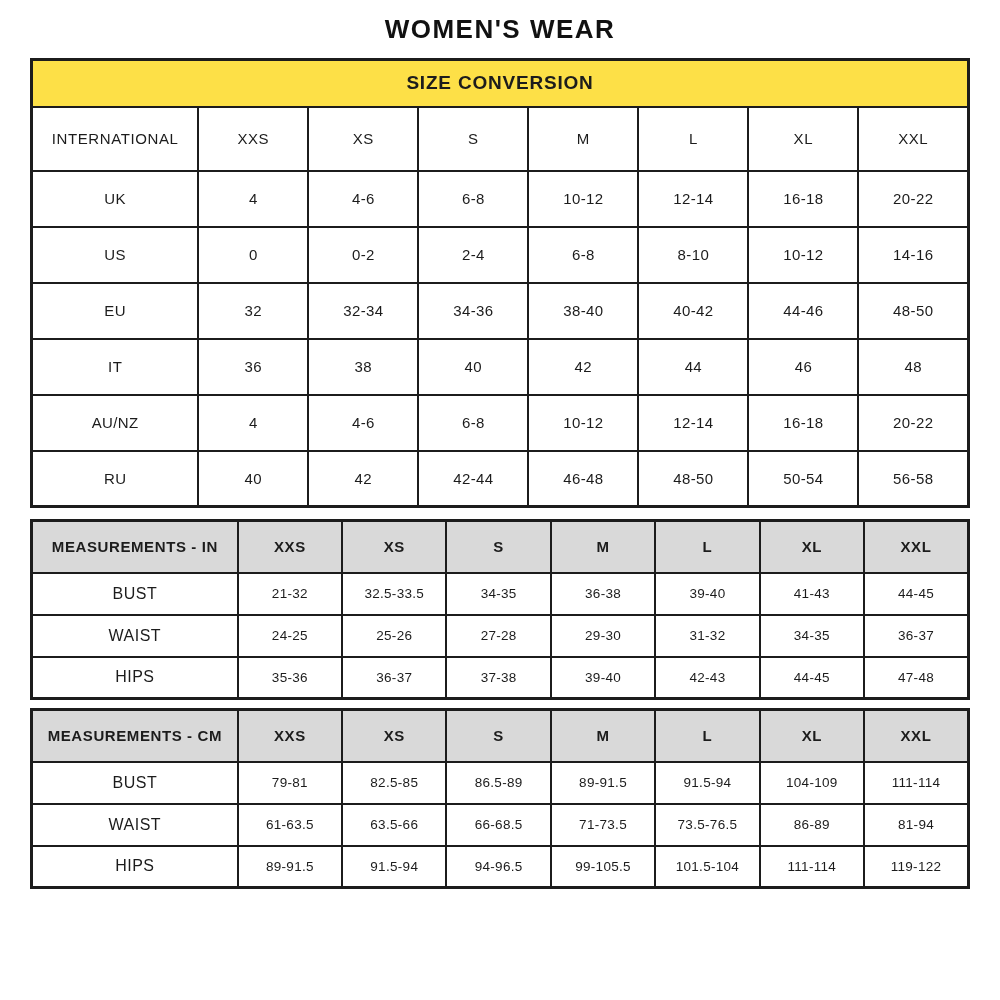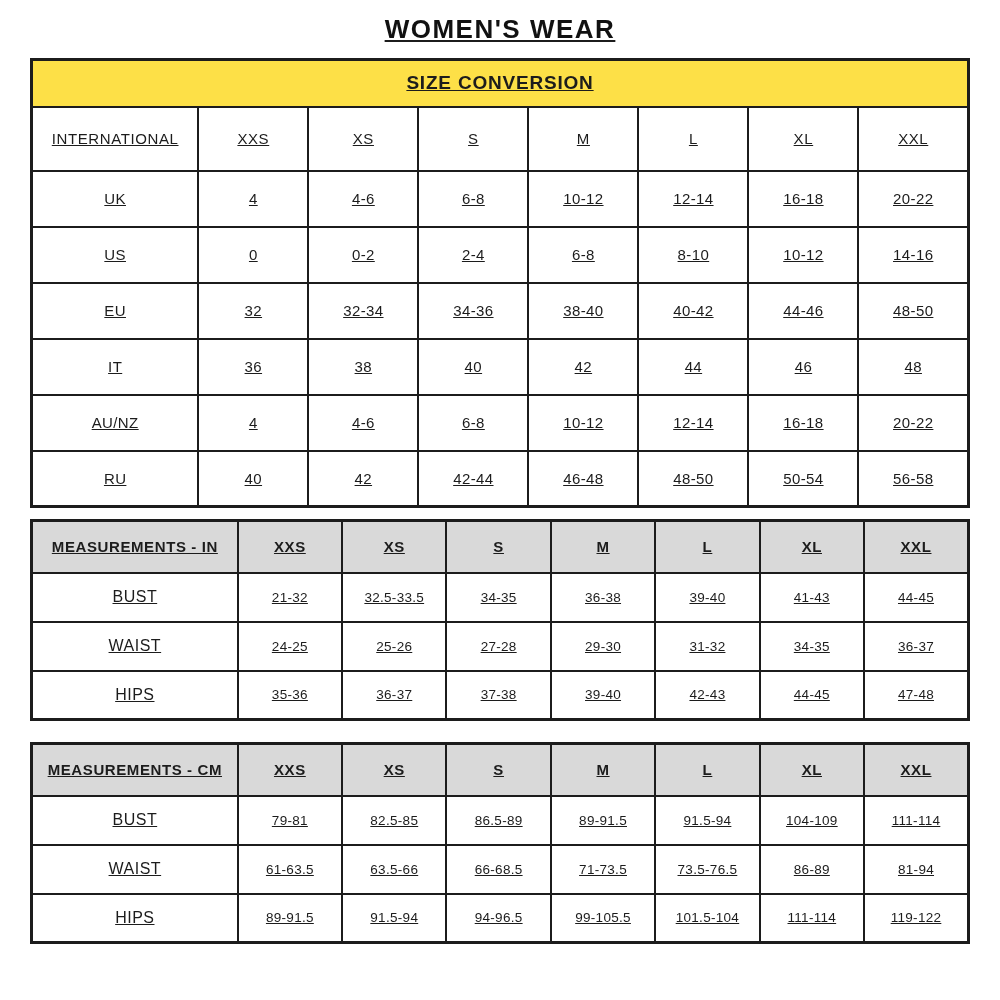--- a/index.html
+++ b/index.html
@@ -2,21 +2,21 @@
 <html><head>
 <meta charset="utf-8">
 <style>
   * { margin: 0; padding: 0; box-sizing: border-box; }
   html, body {
     width: 1000px; height: 1000px;
     background: #ffffff;
     font-family: "Liberation Sans", sans-serif;
     color: #1c1c1c;
   }
-  .page { width: 1000px; padding: 14px 30px 0 30px; text-decoration: underline; }
+  .page { width: 1000px; padding: 14px 30px 0 30px; }
 
   .page-title {
     text-align: center;
     font-size: 26px;
     font-weight: bold;
     letter-spacing: 1.5px;
     color: #111111;
     margin-bottom: 13px;
   }
 
@@ -47,23 +47,23 @@
 
   
   .tm { margin-top: 11px; }
   .tm th {
     background: #d9d9d9;
     height: 52px;
     font-size: 15px;
     font-weight: bold;
     letter-spacing: 0.6px;
   }
-  .tm td { height: 49px; font-size: 13.5px; letter-spacing: 0.3px; }
+  .tm td { height: 42px; font-size: 13.5px; letter-spacing: 0.3px; }
   .tm td.rowlabel { font-size: 16px; letter-spacing: 0.5px; }
-  .t3 { margin-top: 21px; }
+  .t3 { margin-top: 8px; }
 
   col.c-label1 { width: 17.8%; }
   col.c-size1  { width: 11.74%; }
   col.c-label2 { width: 22.0%; }
   col.c-size2  { width: 11.14%; }
 </style>
 </head>
 <body>
 
 <div class="page">

